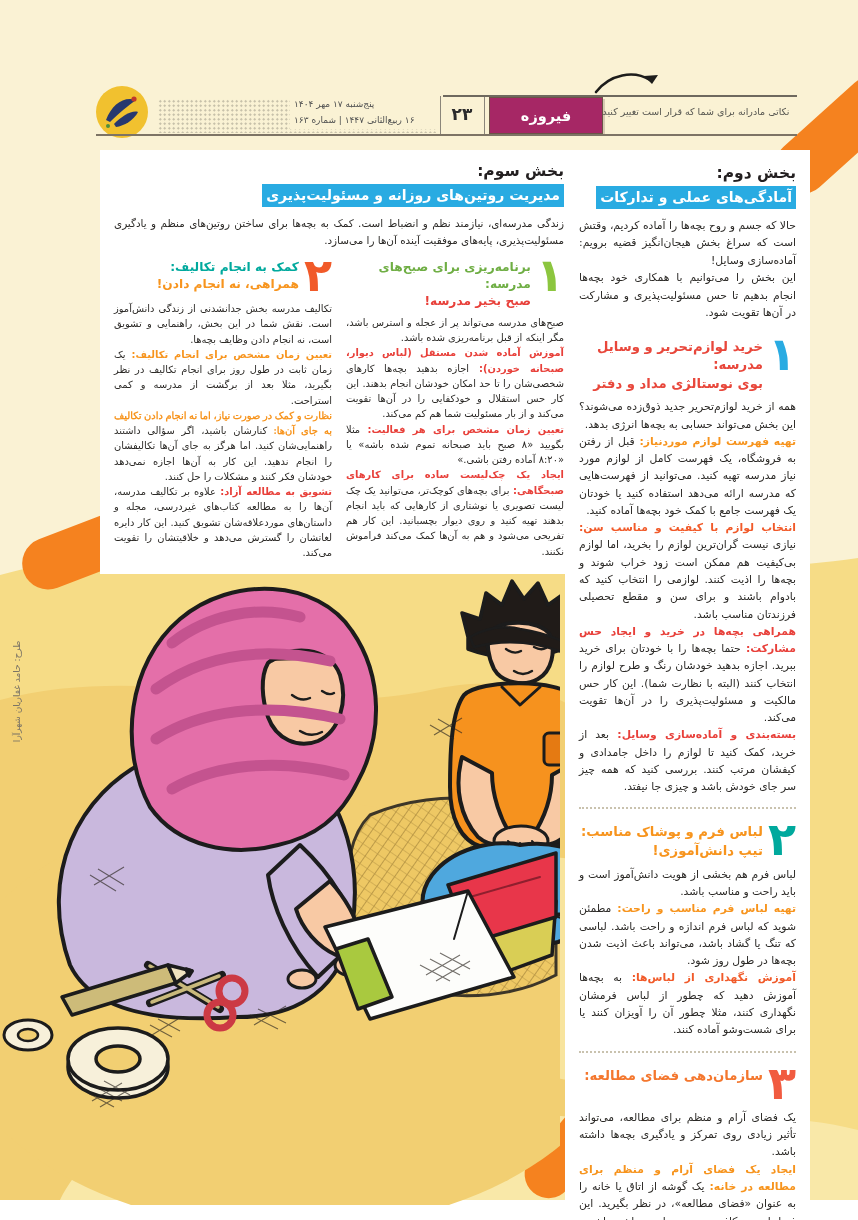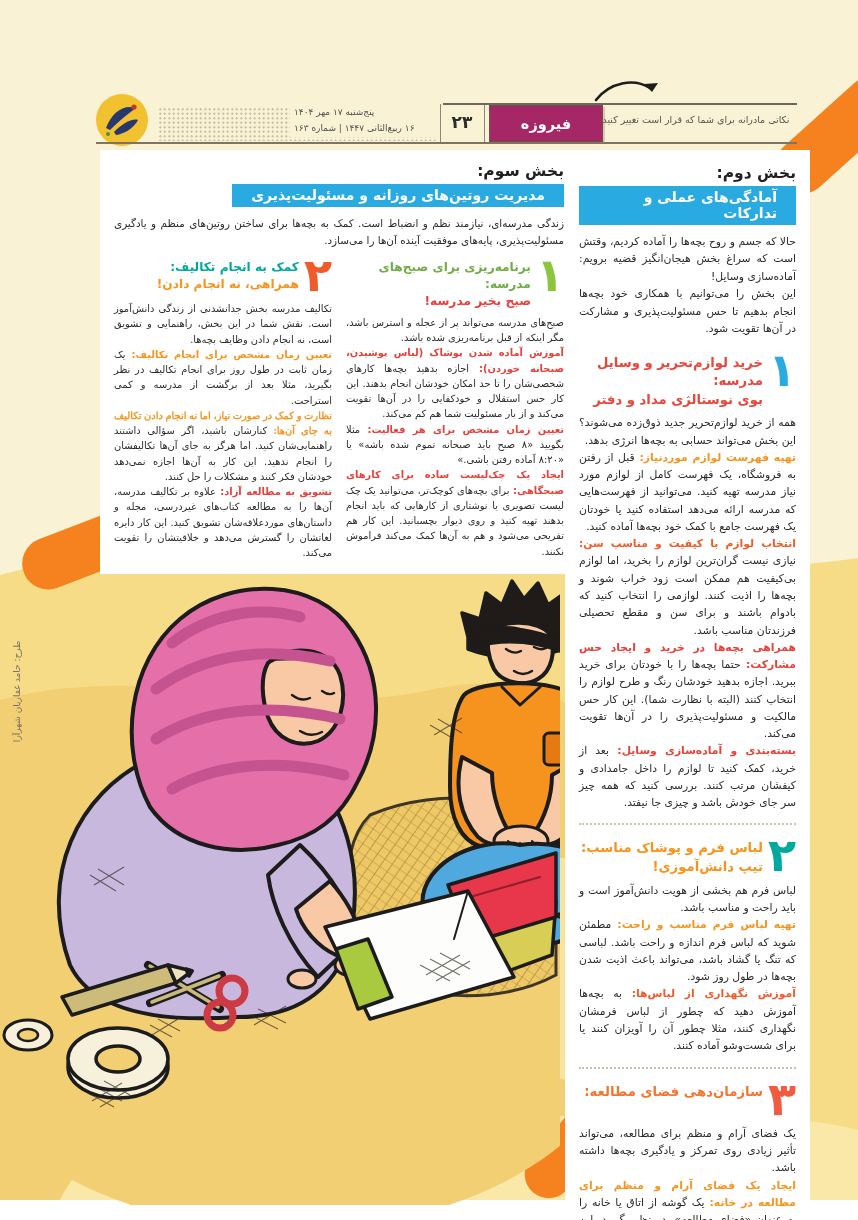--- a/index.html
+++ b/index.html
@@ -15,21 +15,21 @@
   .date-block{position:absolute;direction:rtl;text-align:left;font-size:9px;line-height:1.8;color:#4f5050;background:#faf2d4;padding:1px 4px;}
   .page-number{position:absolute;font-weight:bold;font-size:17px;color:#2b2b2b;text-align:center;}
   .badge{position:absolute;background:#a62765;border:1.2px solid #6b5347;color:#fff;font-weight:bold;font-size:14.5px;display:flex;align-items:center;justify-content:center;box-shadow:2px 2px 0 rgba(107,83,71,.25);}
   .tagline{position:absolute;direction:rtl;text-align:left;font-size:9.5px;color:#55554f;}
 
   
   .panel{position:absolute;background:#ffffff;direction:rtl;z-index:3;}
   .panel-right{left:565px;top:150px;width:245px;min-height:978px;padding:12px 14px 16px;box-sizing:border-box;}
   .panel-left{left:100px;top:150px;width:478px;min-height:380px;padding:10px 14px 14px;box-sizing:border-box;}
   .kicker{font-weight:bold;font-size:15.5px;color:#231f20;margin:2px 0 4px;}
-  .title-box{display:inline-block;background:#29abe2;color:#ffffff;font-weight:bold;font-size:14px;padding:3px 19px 4px;margin:0 0 8px;}
+  .title-box{display:inline-block;background:#29abe2;color:#ffffff;font-weight:bold;font-size:14px;padding:3px 4px 4px;margin:0 0 8px;}
   .intro{margin:0 0 10px;font-size:10.8px;line-height:1.62;text-align:justify;color:#2b2926;white-space:pre-line;}
   .panel-left .intro{font-size:10.4px;margin-bottom:8px;}
 
   .sections-v > .sec{padding:4px 0 12px;}
   .sections-v > .sec + .sec{border-top:2px dotted #c9c2ae;padding-top:12px;}
   .sections-h{display:flex;gap:14px;align-items:flex-start;}
   .sections-h > .sec{flex:1;min-width:0;}
 
   .sec-head{display:flex;align-items:flex-start;margin-bottom:5px;}
   .sec-num{font-weight:bold;font-size:46px;line-height:.9;margin-left:5px;margin-top:-2px;flex:0 0 auto;}
@@ -59,21 +59,21 @@
     <g fill="#f5821f">
       <rect x="762" y="108" width="150" height="54" rx="27" transform="rotate(-42 837 135)"></rect>
       <rect x="18" y="515" width="178" height="52" rx="26" transform="rotate(-21 107 541)"></rect>
       <polygon points="100,527 208,551 100,574"></polygon>
       <rect x="505" y="1108" width="158" height="48" rx="24" transform="rotate(-50 584 1132)"></rect>
       <polygon points="565,1094 565,1128 652,1128"></polygon>
     </g>
     <rect x="0" y="1200" width="858" height="20" fill="#ffffff"></rect>
   </svg>
 
-  <div class="abs" style="left:0;top:8px;width:858px;height:134px;z-index:4;">
+  <div class="abs" style="left:0;top:0;width:858px;height:134px;z-index:4;">
     <svg class="abs" style="left:94px;top:84px;" width="56" height="56" viewBox="0 0 56 56">
       <circle cx="28" cy="28" r="26" fill="#f1c12f"></circle>
       <path d="M12,36 C18,20 30,12 42,16 C34,22 26,28 16,38 Z" fill="#27386f"></path>
       <path d="M20,40 C28,32 38,26 44,28 C40,36 30,42 22,43 Z" fill="#27386f"></path>
       <circle cx="40" cy="15" r="2.6" fill="#c0392b"></circle>
       <circle cx="14" cy="42" r="2" fill="#4f8f3b"></circle>
     </svg>
     <div class="dotted-leader" style="left:158px;top:99px;width:278px;height:34px;"></div>
     <div class="date-block" style="left:290px;top:95px;width:148px;">
       <div>پنج‌شنبه ۱۷ مهر ۱۴۰۴</div>
@@ -244,21 +244,21 @@
     <div class="sections sections-h">
         <section class="sec">
           <div class="sec-head">
             <span class="sec-num" style="color: rgb(140, 198, 63);">۱</span>
             <div class="sec-titles">
               <div class="sec-title-line" style="color: rgb(111, 174, 68);">برنامه‌ریزی برای صبح‌های مدرسه:</div>
               <div class="sec-title-line" style="color: rgb(232, 64, 58);">صبح بخیر مدرسه!</div>
             </div>
           </div>
           <p class="sec-p">صبح‌های مدرسه می‌تواند پر از عجله و استرس باشد، مگر اینکه از قبل برنامه‌ریزی شده باشد.</p>
-          <p class="sec-p"><b class="lead" style="color: rgb(232, 64, 58);">آموزش آماده شدن پوشاک (لباس پوشیدن، صبحانه خوردن): </b>اجازه بدهید بچه‌ها کارهای شخصی‌شان را تا حد امکان خودشان انجام بدهند. این کار حس استقلال و خودکفایی را در آن‌ها تقویت می‌کند و از بار مسئولیت شما هم کم می‌کند.</p>
+          <p class="sec-p"><b class="lead" style="color: rgb(232, 64, 58);">آموزش آماده شدن مستقل (لباس دیوار، صبحانه خوردن): </b>اجازه بدهید بچه‌ها کارهای شخصی‌شان را تا حد امکان خودشان انجام بدهند. این کار حس استقلال و خودکفایی را در آن‌ها تقویت می‌کند و از بار مسئولیت شما هم کم می‌کند.</p>
           <p class="sec-p"><b class="lead" style="color: rgb(232, 64, 58);">تعیین زمان مشخص برای هر فعالیت: </b>مثلا بگویید «۸ صبح باید صبحانه تموم شده باشه» یا «۸:۲۰ آماده رفتن باشی.»</p>
           <p class="sec-p"><b class="lead" style="color: rgb(232, 64, 58);">ایجاد یک چک‌لیست ساده برای کارهای صبحگاهی: </b>برای بچه‌های کوچک‌تر، می‌توانید یک چک لیست تصویری یا نوشتاری از کارهایی که باید انجام بدهند تهیه کنید و روی دیوار بچسبانید. این کار هم تفریحی می‌شود و هم به آن‌ها کمک می‌کند فراموش نکنند.</p>
         </section>
         <section class="sec">
           <div class="sec-head">
             <span class="sec-num" style="color: rgb(241, 90, 41);">۲</span>
             <div class="sec-titles">
               <div class="sec-title-line" style="color: rgb(0, 169, 157);">کمک به انجام تکالیف:</div>
               <div class="sec-title-line" style="color: rgb(247, 148, 29);">همراهی، نه انجام دادن!</div>
             </div>

